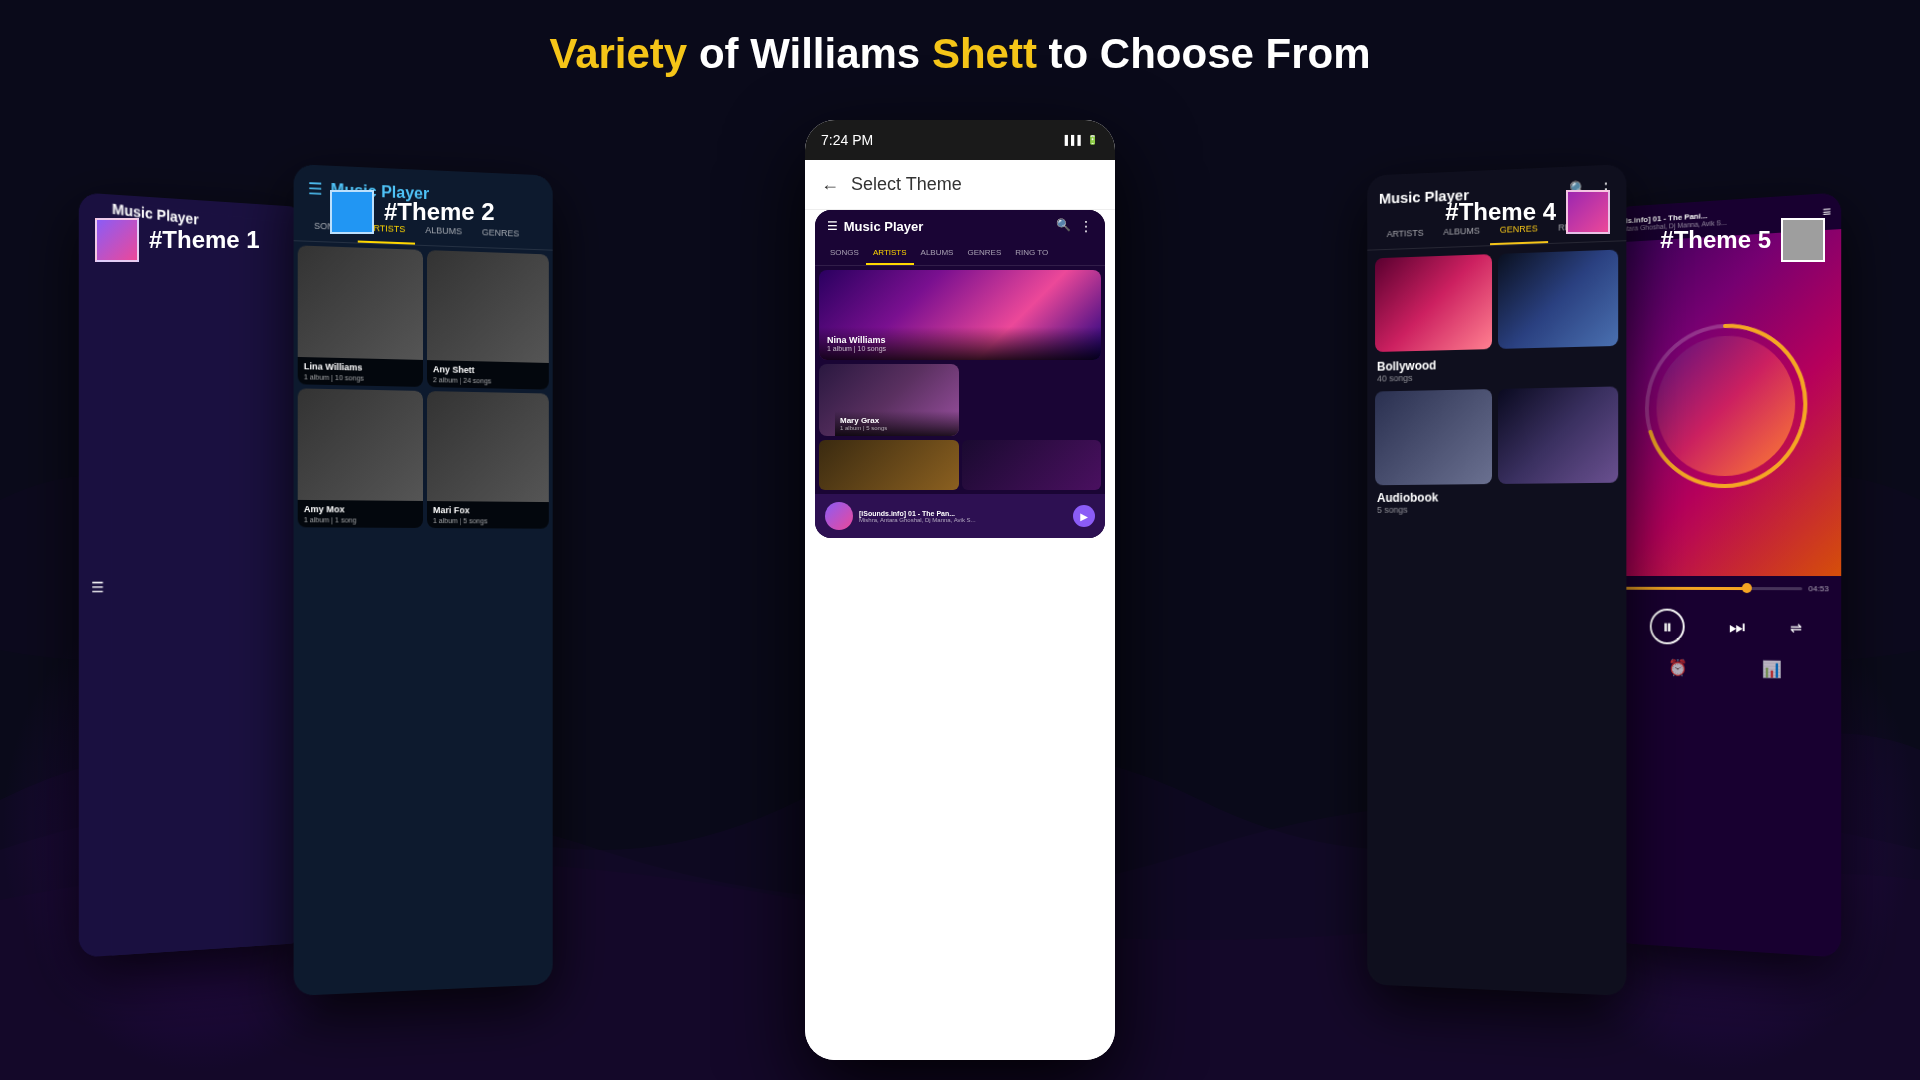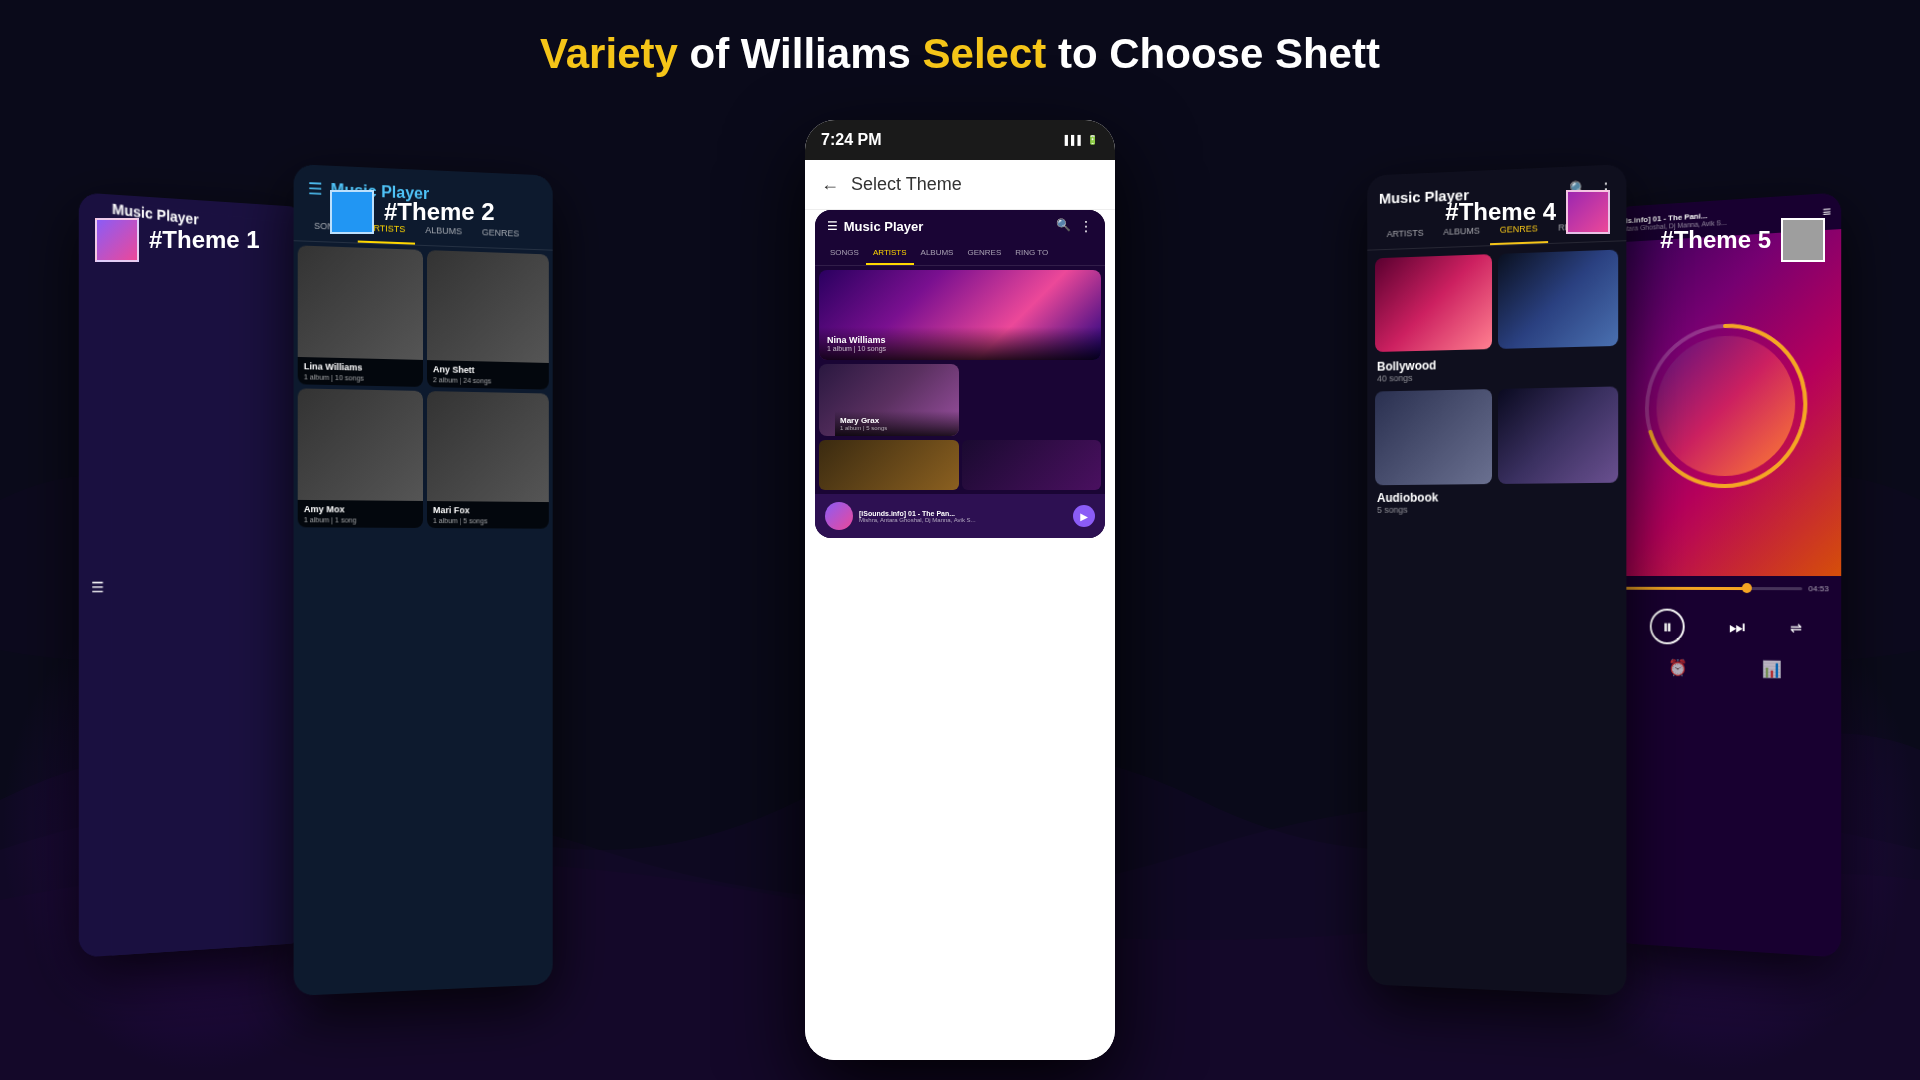--- a/index.html
+++ b/index.html
@@ -187,22 +187,22 @@
       height: 40px;
       border-radius: 28px 28px 0 0;
       display: flex;
       align-items: center;
       justify-content: space-between;
       padding: 0 16px;
     }
 
     .phone-center .status-time {
       color: white;
-      font-size: 16px;
-      font-weight: 700;
+      font-size: 14px;
+      font-weight: 400;
     }
 
     .phone-center .status-icons {
       display: flex;
       gap: 4px;
       align-items: center;
     }
 
     .phone-center .app-content {
       background: white;
@@ -427,21 +427,21 @@
     <path d="M0,800 Q200,700 400,800 Q600,900 800,800 Q1000,700 1200,800 Q1400,900 1600,800 Q1800,700 1920,750 L1920,1080 L0,1080 Z" fill="#4a0080" opacity="0.5"></path>
     <path d="M0,850 Q300,750 600,850 Q900,950 1200,850 Q1500,750 1920,850 L1920,1080 L0,1080 Z" fill="#6a00b0" opacity="0.3"></path>
     <path d="M0,900 Q400,820 800,900 Q1200,980 1600,900 Q1760,860 1920,880 L1920,1080 L0,1080 Z" fill="#8b00c8" opacity="0.2"></path>
 
     <path d="M0,500 Q100,450 200,500 Q300,550 400,480 Q350,600 200,650 Q100,670 0,650 Z" fill="#6a00b0" opacity="0.15"></path>
     <path d="M1720,500 Q1820,450 1920,500 L1920,650 Q1820,670 1720,650 Q1620,620 1720,550 Z" fill="#6a00b0" opacity="0.15"></path>
   </svg>
 </div>
 
 <div class="page-title">
-  <span class="variety">Variety</span><span> of Williams </span><span class="themes">Select</span><span> to Choose Shett</span>
+  <span class="variety">Variety</span><span> of Williams </span><span class="themes">Shett</span><span> to Choose From</span>
 </div>
 
 <div class="phones-container">
 
   <div class="theme-label theme-label-1" style="position:absolute;left:95px;top:128px;z-index:20;">
     <div class="theme-swatch swatch-1"></div>
     <span>#Theme 1</span>
   </div>
 
   <div class="phone phone-1">

